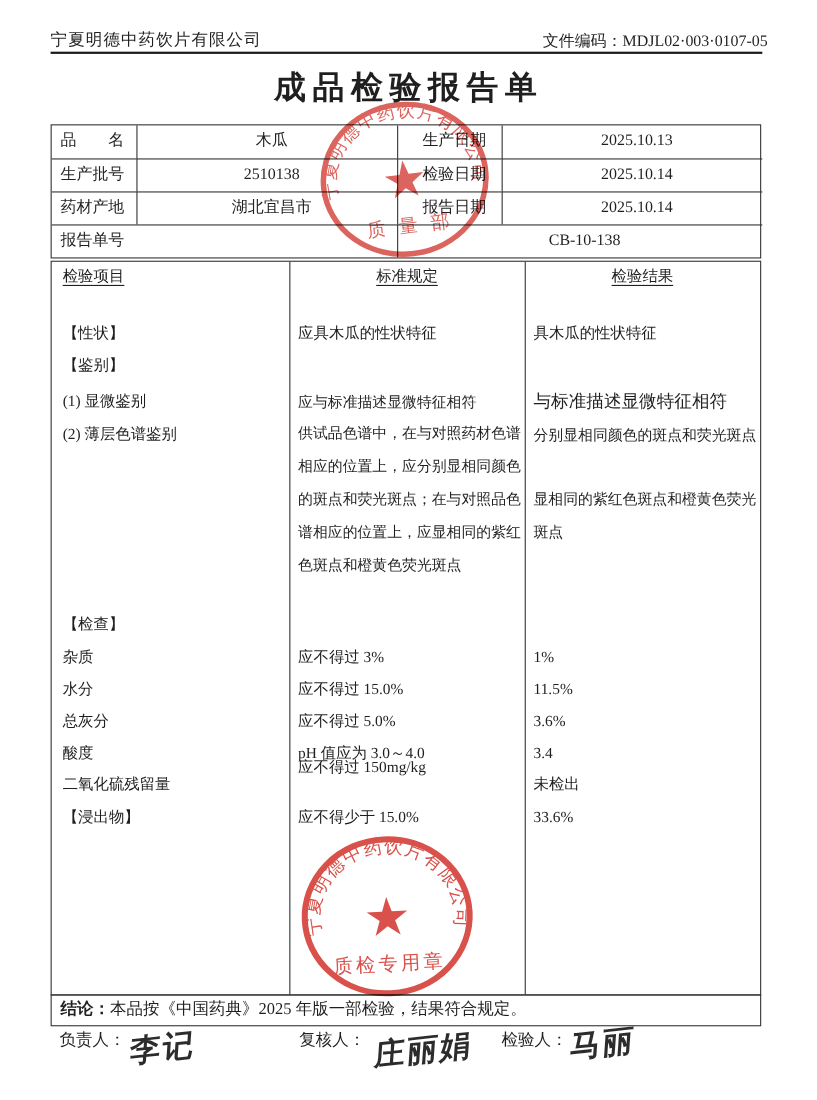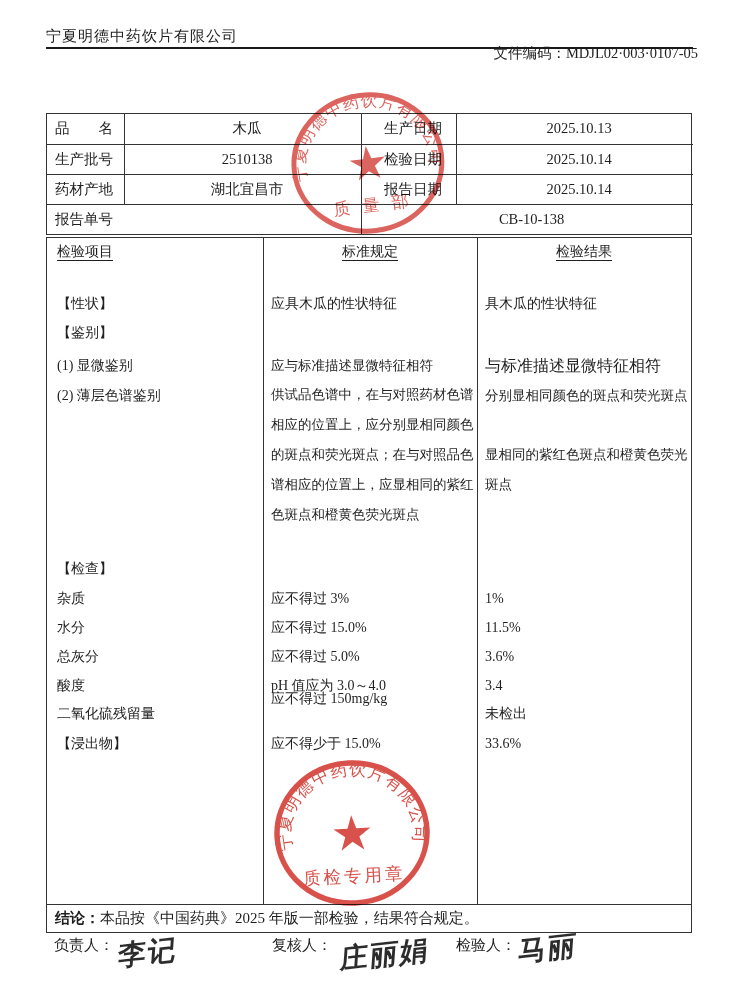--- a/index.html
+++ b/index.html
@@ -3,21 +3,21 @@
 <meta charset="utf-8">
 <style>
   html,body { margin:0; padding:0; background:#ffffff; }
   .page {
     position:relative; width:743px; height:1000px; background:#fff;
     font-family:"Liberation Serif","DejaVu Serif",serif; color:#1f1f1f;
     overflow:hidden;
   }
   .abs { position:absolute; }
   .company { left:46px; top:27px; font-size:15px; letter-spacing:1px; }
-  .doccode { right:45px; top:28px; font-size:14.5px;margin-top:16px; }
+  .doccode { right:45px; top:28px; font-size:14.5px; }
   .headrule { left:46px; top:47px; width:647px; height:2px; background:#1a1a1a; }
   .title { left:0; top:60px; width:743px; text-align:center; font-size:29px;
            font-weight:bold; letter-spacing:6px; }
 
   
   .info { left:46px; top:113px; width:646px; display:grid;
           grid-template-columns:77px 237px 95px 237px;
           grid-auto-rows:30px; border:1px solid #333; box-sizing:border-box; }
   .ic { font-size:14.5px; line-height:29px; padding-left:8px; box-sizing:border-box;
         border-top:1px solid #333; white-space:nowrap; overflow:hidden; }
@@ -48,20 +48,21 @@
   .stamp text { font-family:"Liberation Serif","DejaVu Serif",serif; }
 </style>
 </head>
 <body>
 
 <div class="page">
 
   <div class="abs company">宁夏明德中药饮片有限公司</div>
   <div class="abs doccode">文件编码：MDJL02·003·0107-05</div>
   <div class="abs headrule"></div>
+  <div class="abs title">成品检验报告单</div>
 
   <div class="abs info">
     <div class="ic r1">品　　名</div>
     <div class="ic r1 bl">木瓜</div>
     <div class="ic r1 bl">生产日期</div>
     <div class="ic r1 bl">2025.10.13</div>
 
     <div class="ic">生产批号</div>
     <div class="ic bl">2510138</div>
     <div class="ic bl">检验日期</div>

